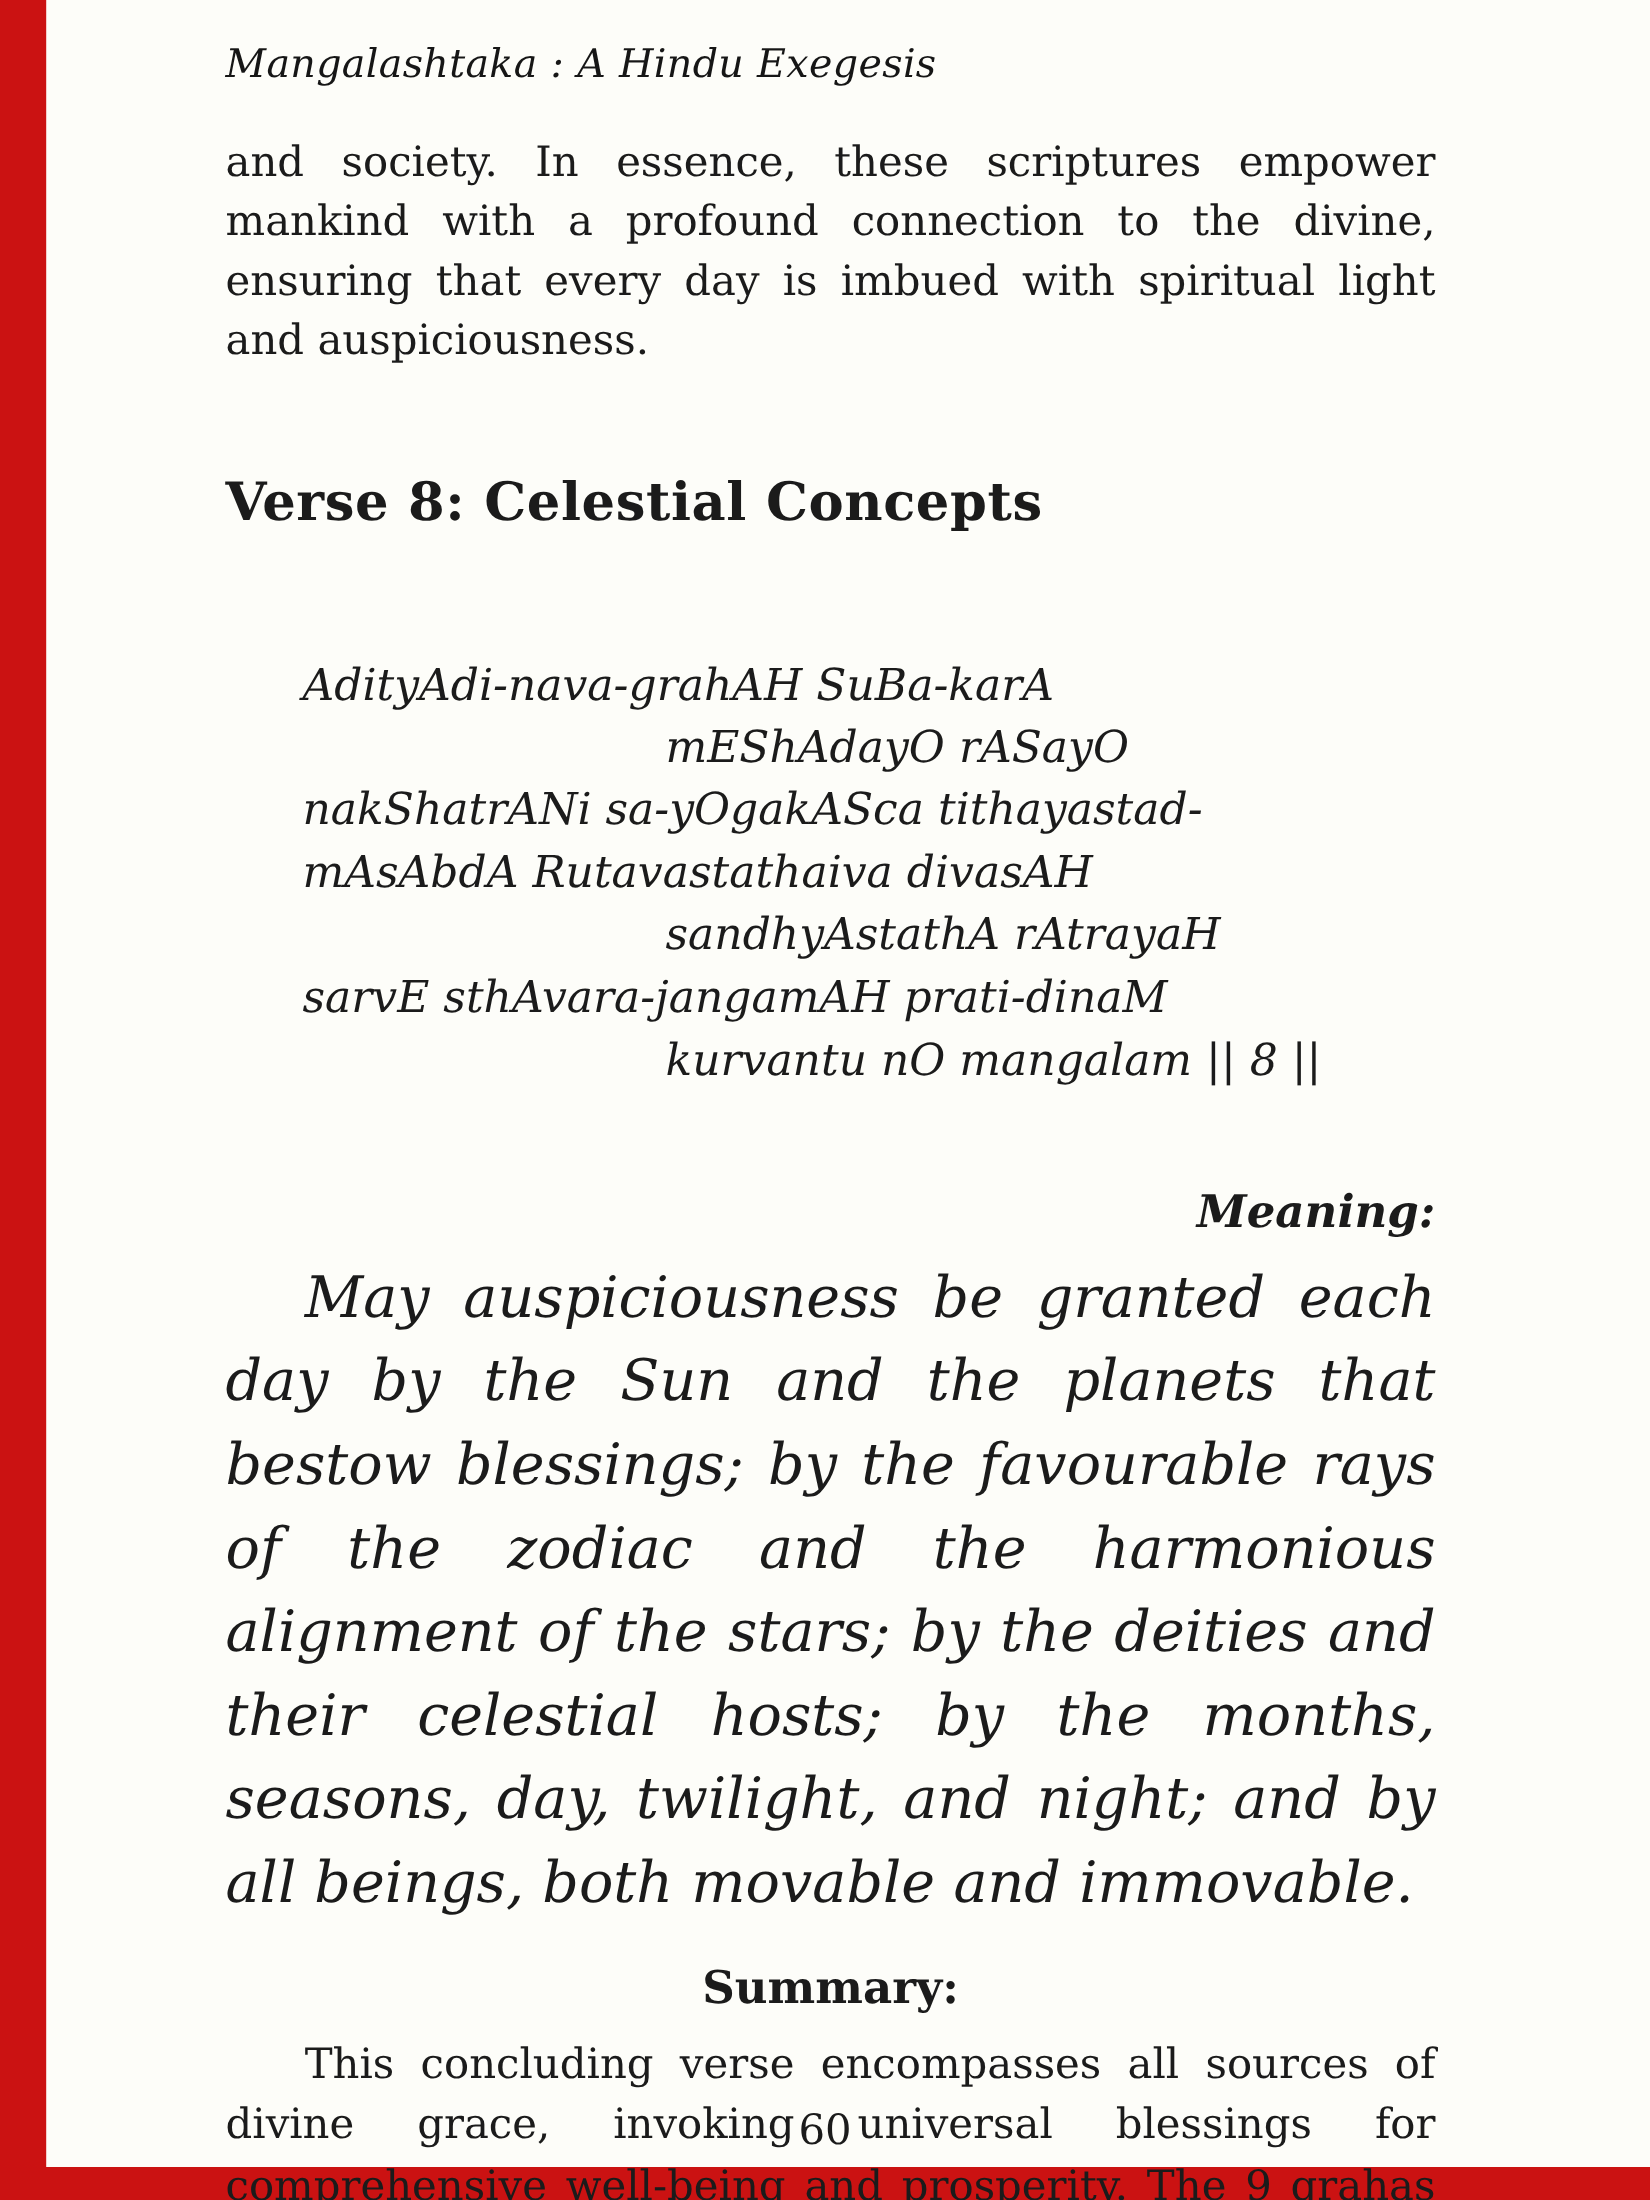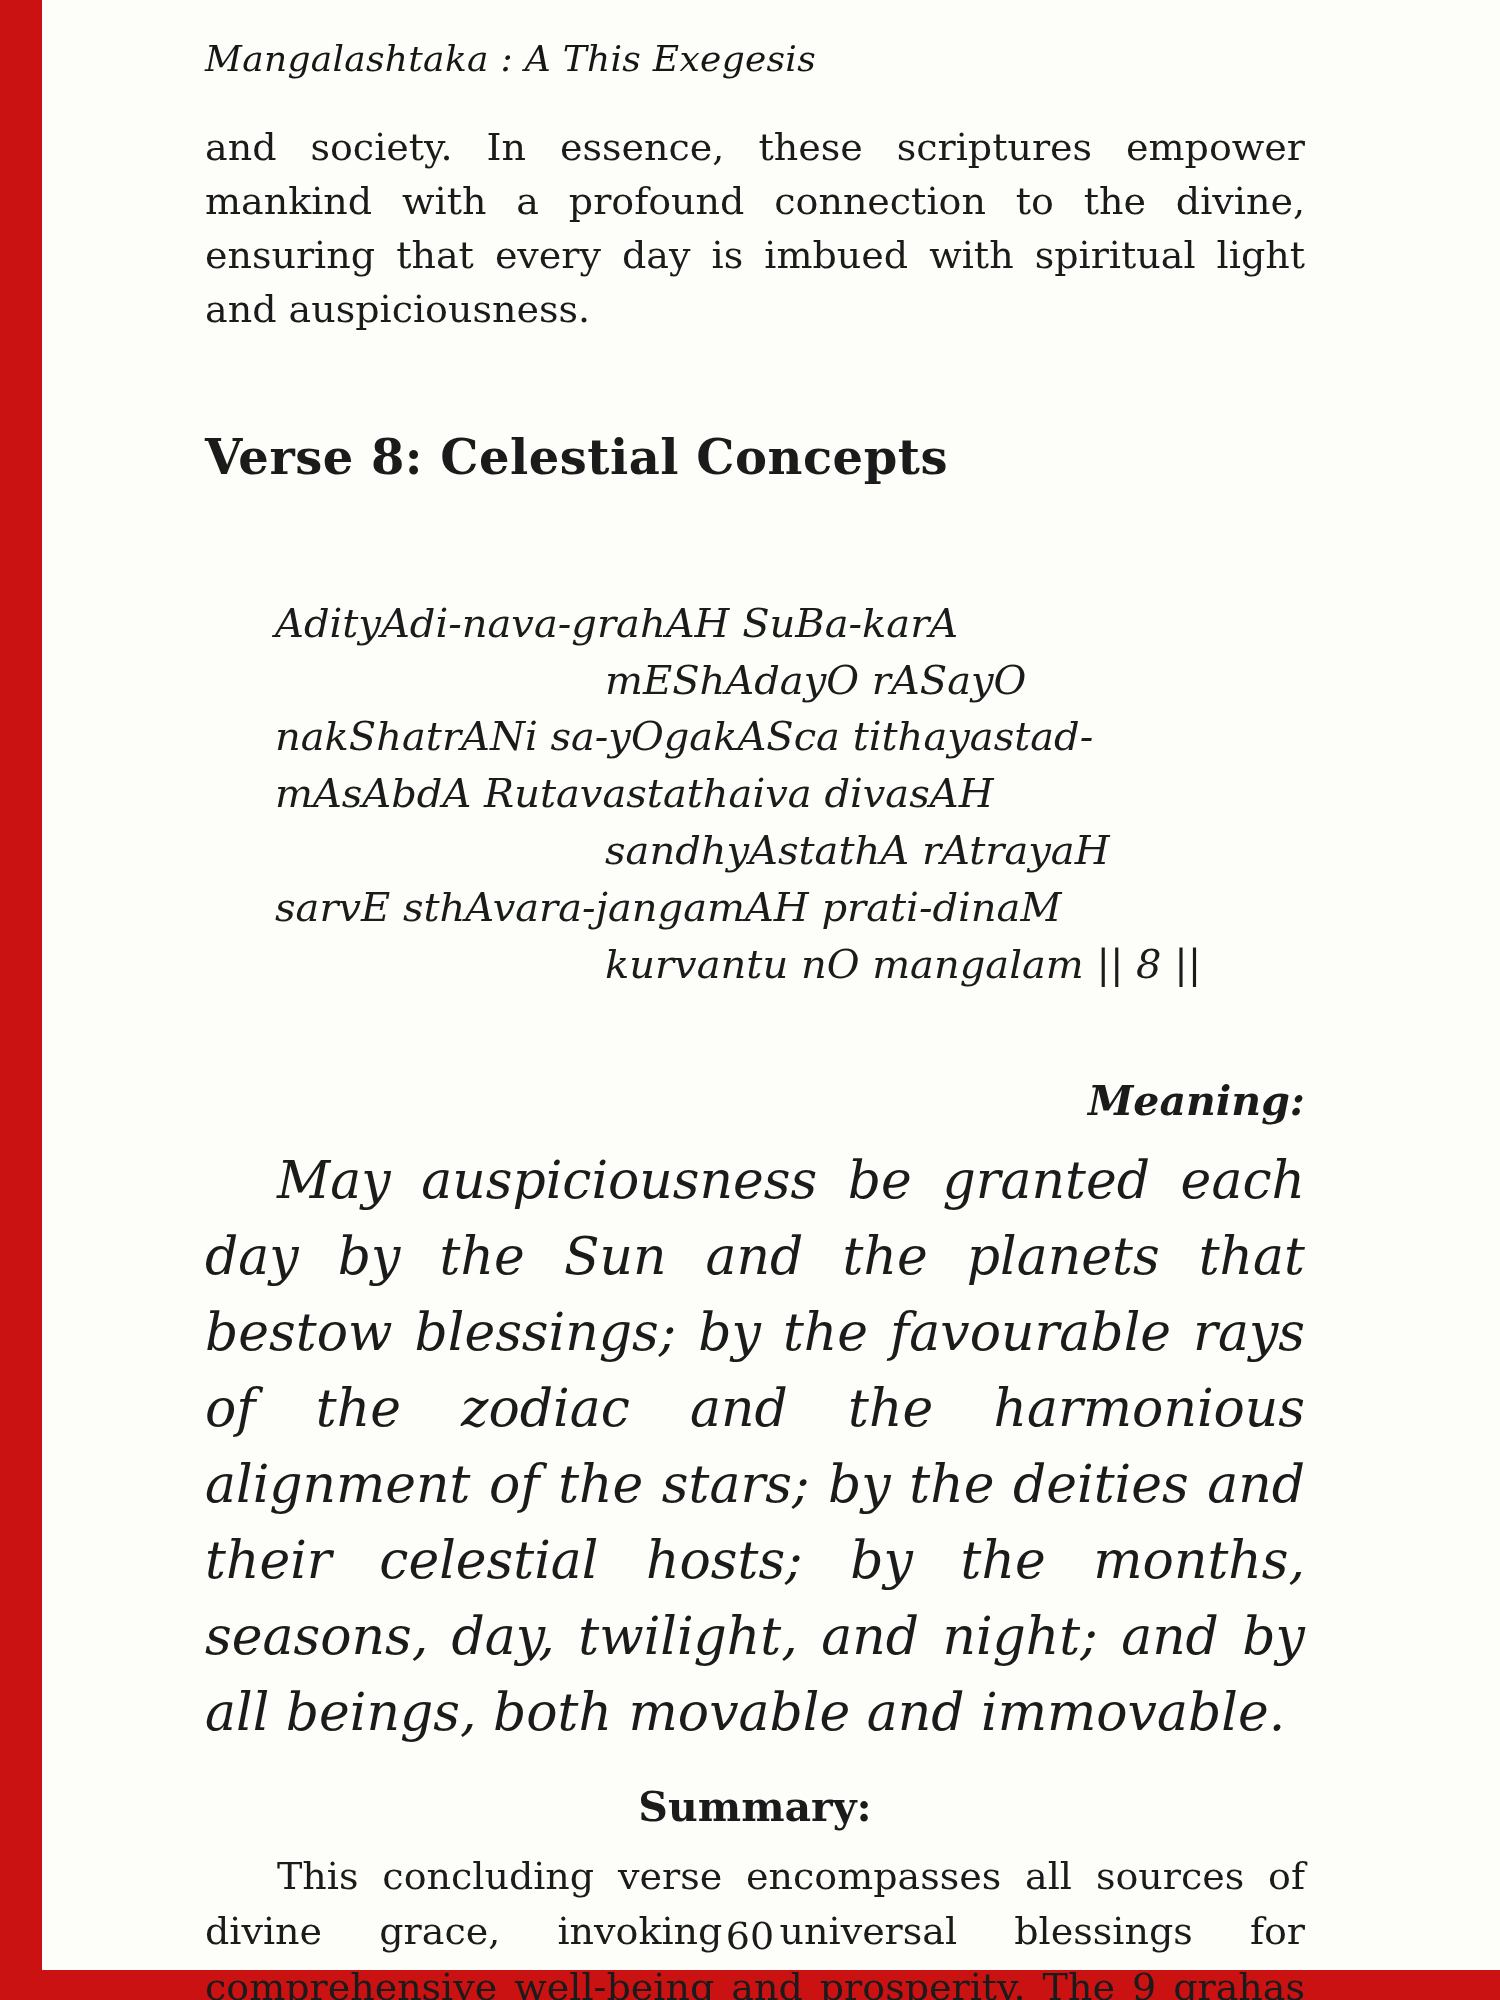--- a/index.html
+++ b/index.html
@@ -105,21 +105,21 @@
 </head>
 <body>
 
 <div class="page">
 
   <div class="edge-left"></div>
   <div class="edge-bottom"></div>
 
   <div class="content">
 
-    <div class="running-head">Mangalashtaka : A This Exegesis</div>
+    <div class="running-head">Mangalashtaka : A Hindu Exegesis</div>
 
     <p class="intro">and society. In essence, these scriptures empower mankind with a profound connection to the divine, ensuring that every day is imbued with spiritual light and auspiciousness.</p>
 
     <h1 class="verse-heading">Verse 8: Celestial Concepts</h1>
 
     <div class="verse">
       <div class="verse-line">AdityAdi-nava-grahAH SuBa-karA</div>
       <div class="verse-line indented">mEShAdayO rASayO</div>
       <div class="verse-line">nakShatrANi sa-yOgakASca tithayastad-</div>
       <div class="verse-line">mAsAbdA Rutavastathaiva divasAH</div>

